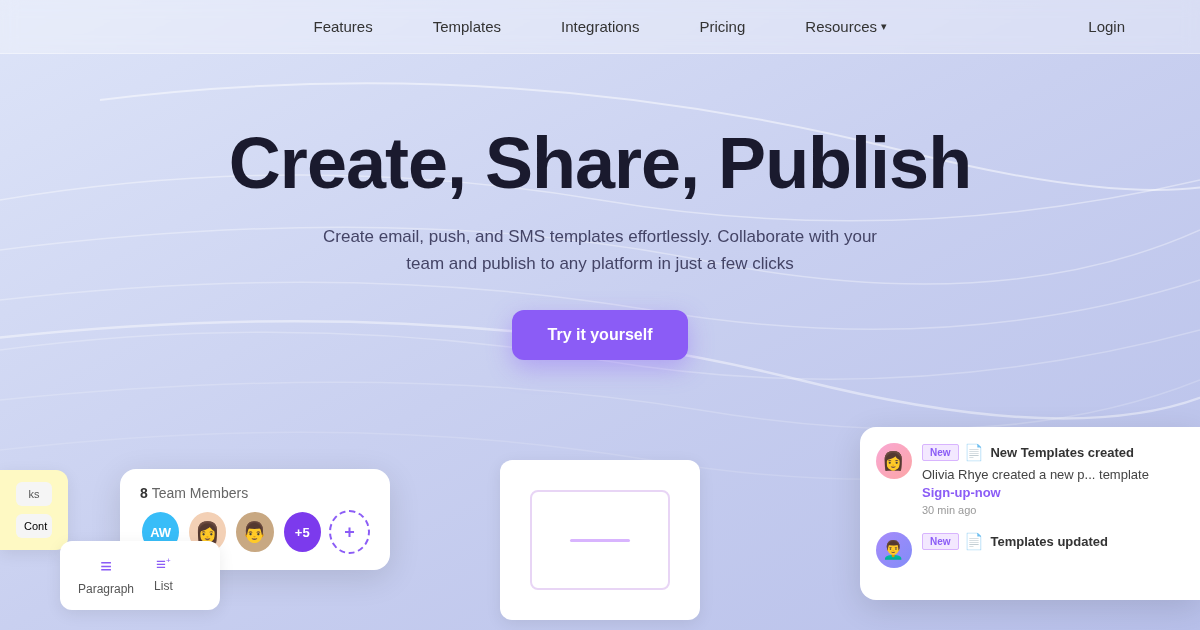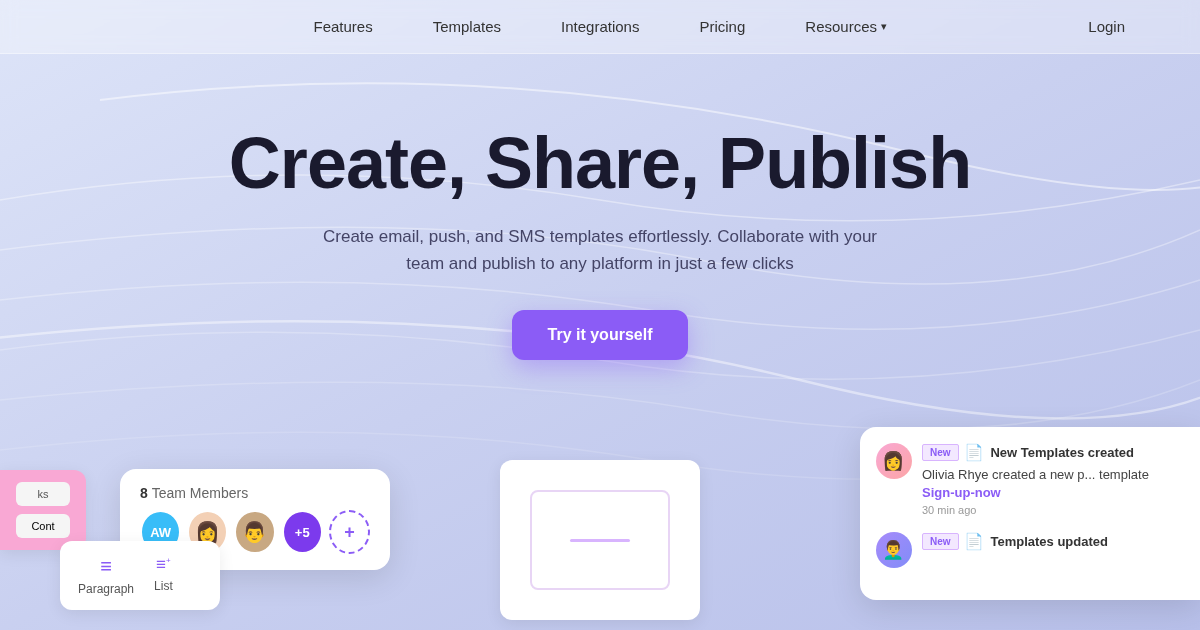--- a/index.html
+++ b/index.html
@@ -198,25 +198,25 @@
     .para-label {
       font-size: 12px;
       color: #555;
     }
 
     
     .left-edge-card {
       position: absolute;
       left: 0;
       bottom: 80px;
-      background: #f9a8d4;
+      background: #fef9c3;
       border-radius: 0 12px 12px 0;
       padding: 12px 16px;
       box-shadow: 0 4px 16px rgba(0,0,0,0.08);
-      width: 86px;
+      width: 68px;
     }
     .edge-item {
       display: flex;
       flex-direction: column;
       gap: 8px;
     }
     .edge-label {
       font-size: 11px;
       color: #555;
       background: #f5f5f5;

